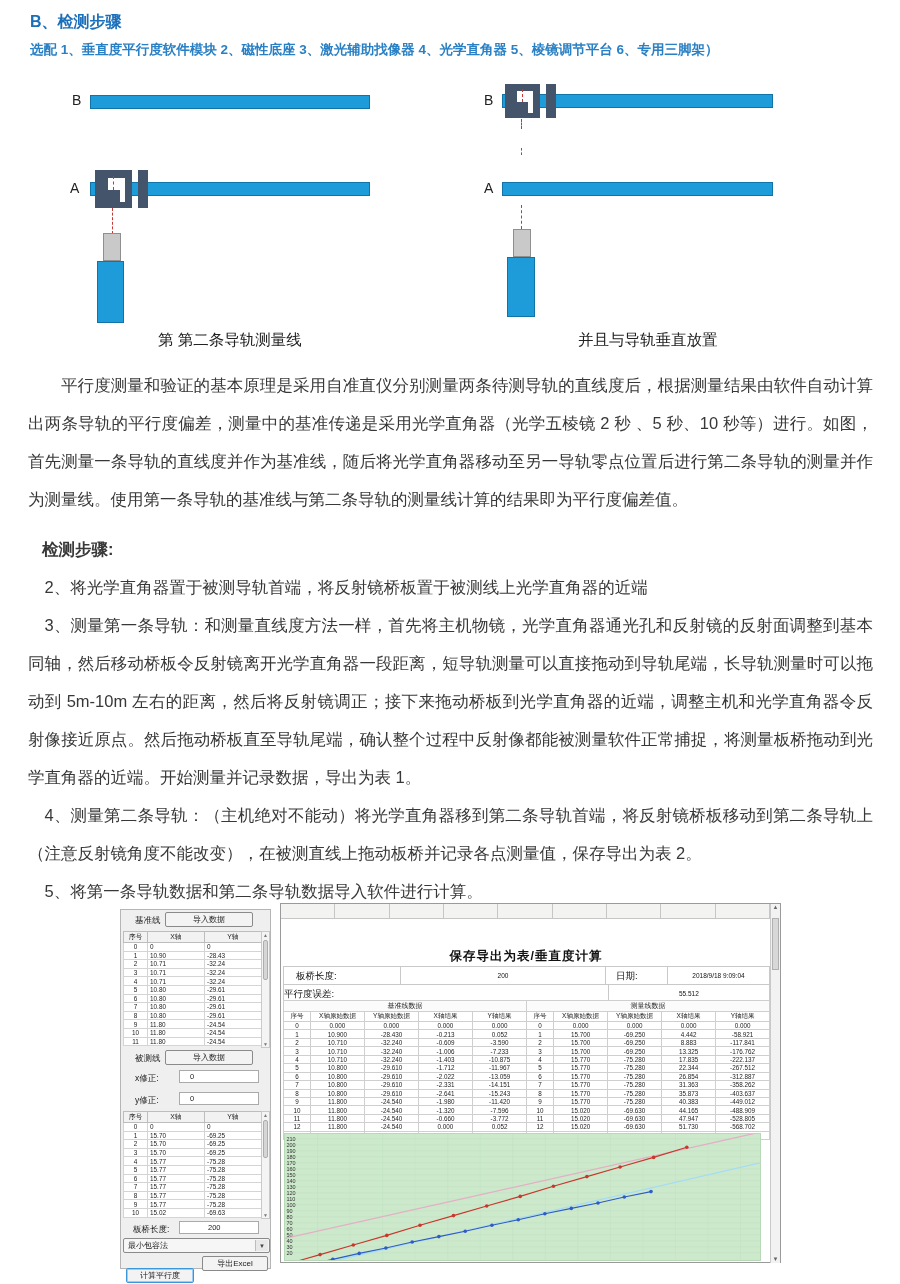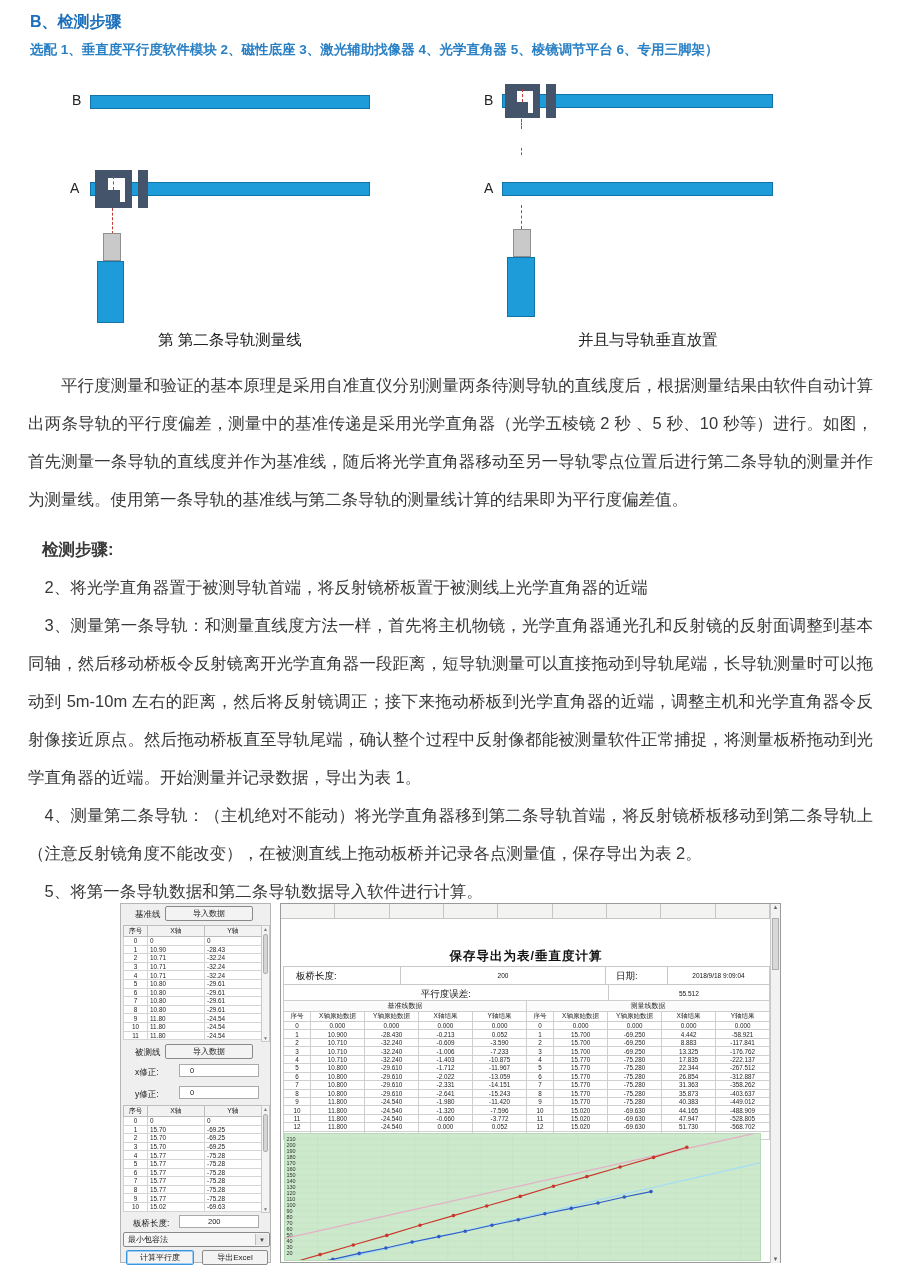--- a/index.html
+++ b/index.html
@@ -24,25 +24,25 @@
   .device-notch { position:absolute; background:#fdfdfd; }
   .device-sub { position:absolute; background:#44546a; }
   .device-bar { position:absolute; background:#44546a; }
   .dash-v { position:absolute; width:0; border-left:1.5px dashed #c23a35; }
   .cylinder { position:absolute; background:#c9c9c9; border:1px solid #8f8f8f; }
   .ac-body { position:absolute; background:#1e9bd9; border:1px solid #1174a8; }
   .fig-caption { position:absolute; font-size:15.5px; color:#222; }
 
   
   .app { left:120px; top:903px; width:661px; height:360px; background:#ffffff; font-family:"Liberation Sans",sans-serif; }
-  .left-panel { position:absolute; left:0; top:0; width:151px; height:360px; background:#efefef; border:1px solid #b5b5b5; }
+  .left-panel { position:absolute; left:0; top:6px; width:151px; height:360px; background:#efefef; border:1px solid #b5b5b5; }
   .panel-label { position:absolute; font-size:8.5px; color:#222; }
   .win-btn { position:absolute; background:#f3f3f3; border:1px solid #8a8a8a; border-radius:2px;
              font-size:8px; color:#222; text-align:center; line-height:13px; height:15px; }
-  .win-btn.focus { border:1px solid #3a96dd; box-shadow:0 0 0 1px #9ccef5 inset; }
+  .win-btn.focus { border:1px solid #3a96dd; box-shadow:0 0 0 1px #9ccef5 inset;margin-top:12px; }
   .win-input { position:absolute; background:#fff; border:1px solid #aaa; font-size:7.5px; color:#222;
                padding-left:10px; height:13px; line-height:11px; }
   .mini-table { position:absolute; border-collapse:collapse; table-layout:fixed; background:#fff; }
   .mini-table td, .mini-table th { border:1px solid #d4d4d4; font-size:6.4px; font-weight:normal;
         color:#222; height:8.6px; padding:0 2px; overflow:hidden; white-space:nowrap; }
   .mini-table thead th { background:#f2f2f2; border-color:#bdbdbd; text-align:center; height:11px; font-size:6.8px;}
   .mini-table td:first-child { text-align:center; }
   .mini-scroll { position:absolute; width:9px; background:#f4f4f4; border:1px solid #c9c9c9; font-size:5px;
                  color:#777; text-align:center; }
   .mini-scroll .thumb { position:absolute; left:1px; right:1px; background:#d6d6d6; border:1px solid #adadad; border-radius:2px;}
@@ -321,21 +321,21 @@
       <div class="report-title">保存导出为表/垂直度计算</div>
 
       <div class="info-grid">
         <div class="info-row">
           <div class="info-cell" style="width:118px;padding-left:12px;">板桥长度:</div>
           <div class="info-cell info-val" style="width:205px;text-align:center;">200</div>
           <div class="info-cell" style="width:62px;padding-left:10px;">日期:</div>
           <div class="info-cell info-val" style="width:102px;text-align:center;">2018/9/18 9:09:04</div>
         </div>
         <div class="info-row">
-          <div class="info-cell" style="width:331px;text-align:center;">平行度误差:</div>
+          <div class="info-cell" style="width:331px;text-align:left;">平行度误差:</div>
           <div class="info-cell info-val" style="width:164px;text-align:center;">55.512</div>
         </div>
       </div>
 
       <table class="report-table">
         <colgroup>
           <col style="width:27px">
             <col style="width:54px">
             <col style="width:54px">
             <col style="width:54px">

